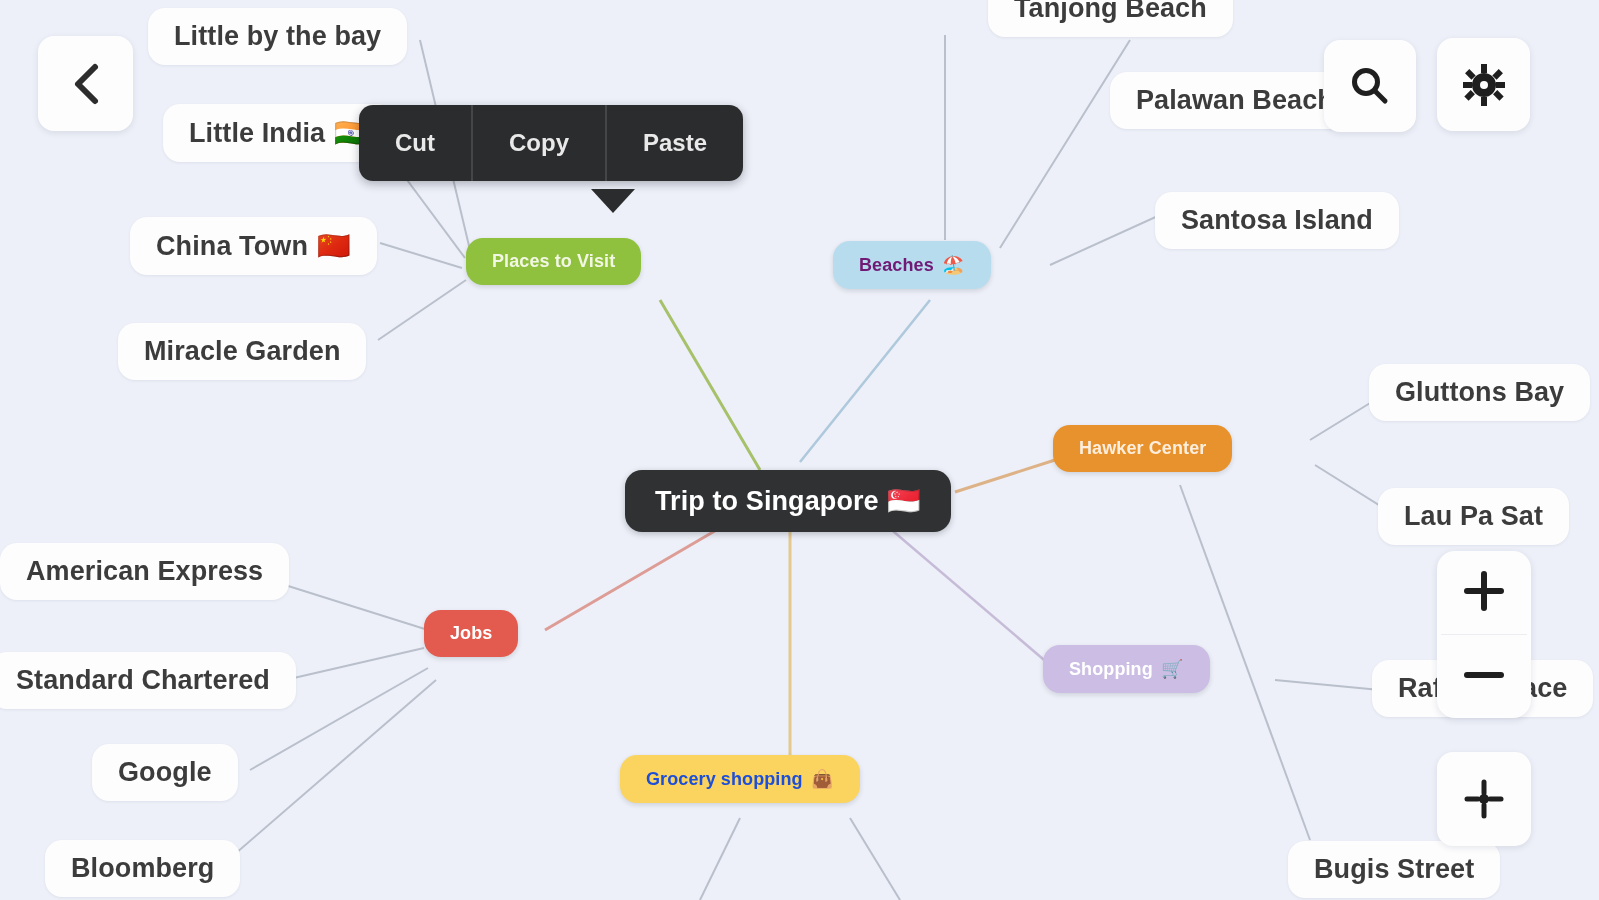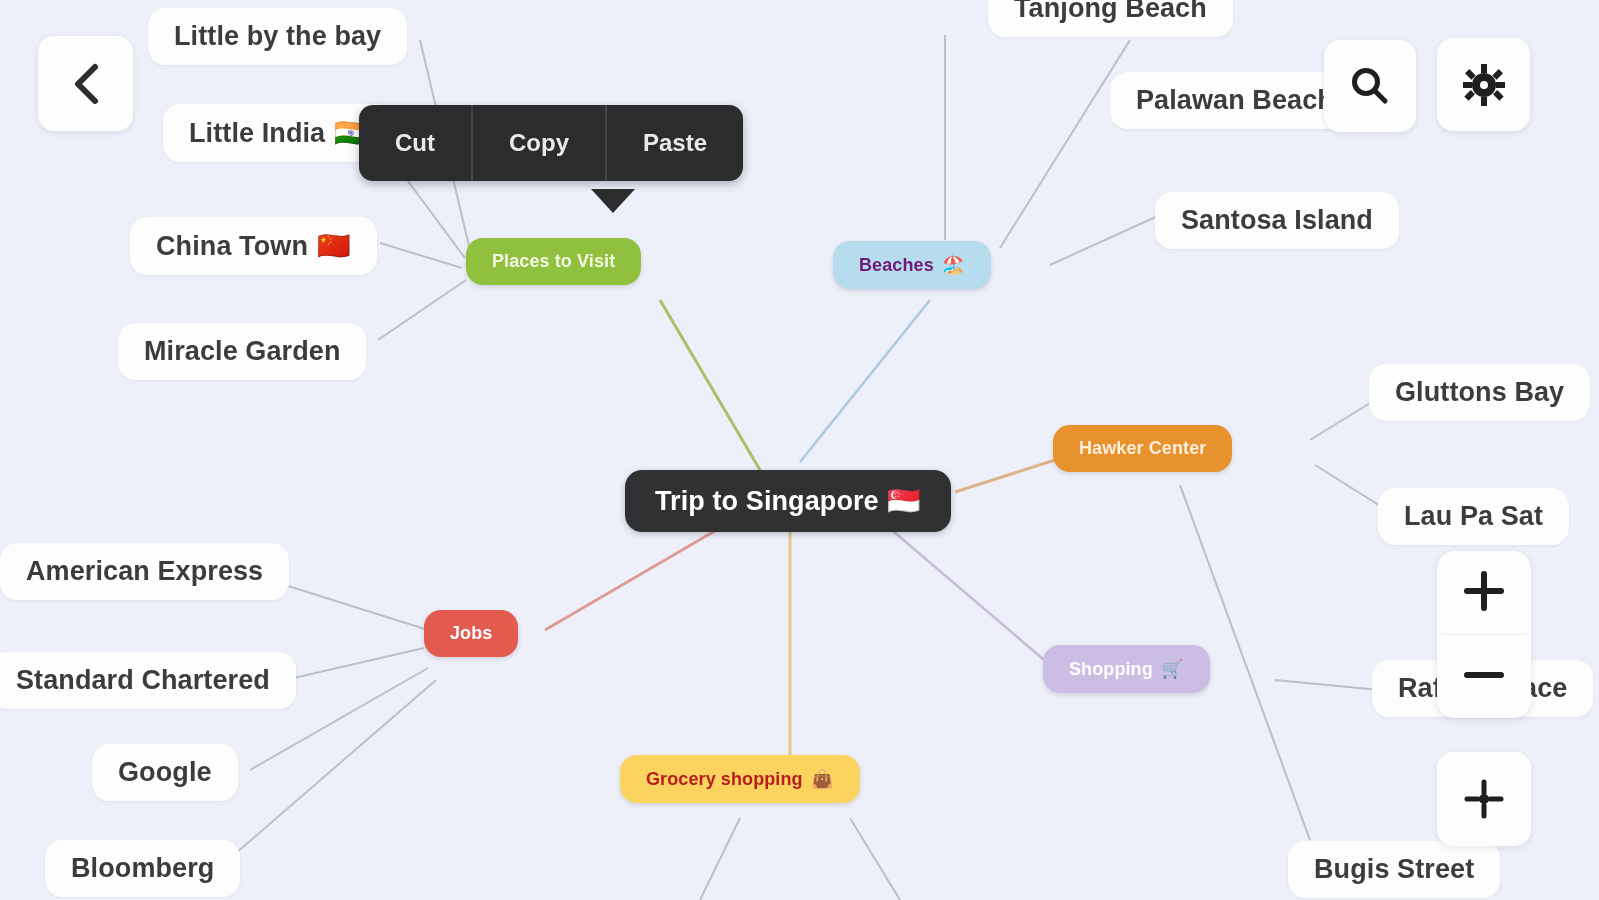--- a/index.html
+++ b/index.html
@@ -216,21 +216,21 @@
   </div>
 
   <div class="node branch" style="left:1043px; top:645px; background:#cbbde4; color:#ffffff;">
     <span>Shopping</span>
     <span class="emoji">🛒</span>
   </div>
   <div class="node leaf" style="left:1372px; top:660px;">
     <span>Raffles Place</span>
   </div>
 
-  <div class="node branch" style="left:620px; top:755px; background:#fad45f; color:#b91c1c;">
+  <div class="node branch" style="left:620px; top:755px; background:#fad45f; color:#1d4ed8;">
     <span>Grocery shopping</span>
     <span class="emoji">👜</span>
   </div>
 
   <div class="node branch" style="left:424px; top:610px; background:#e35b4f; color:#ffffff;">
     <span>Jobs</span>
   </div>
   <div class="node leaf" style="left:0px; top:543px;">
     <span>American Express</span>
   </div>

